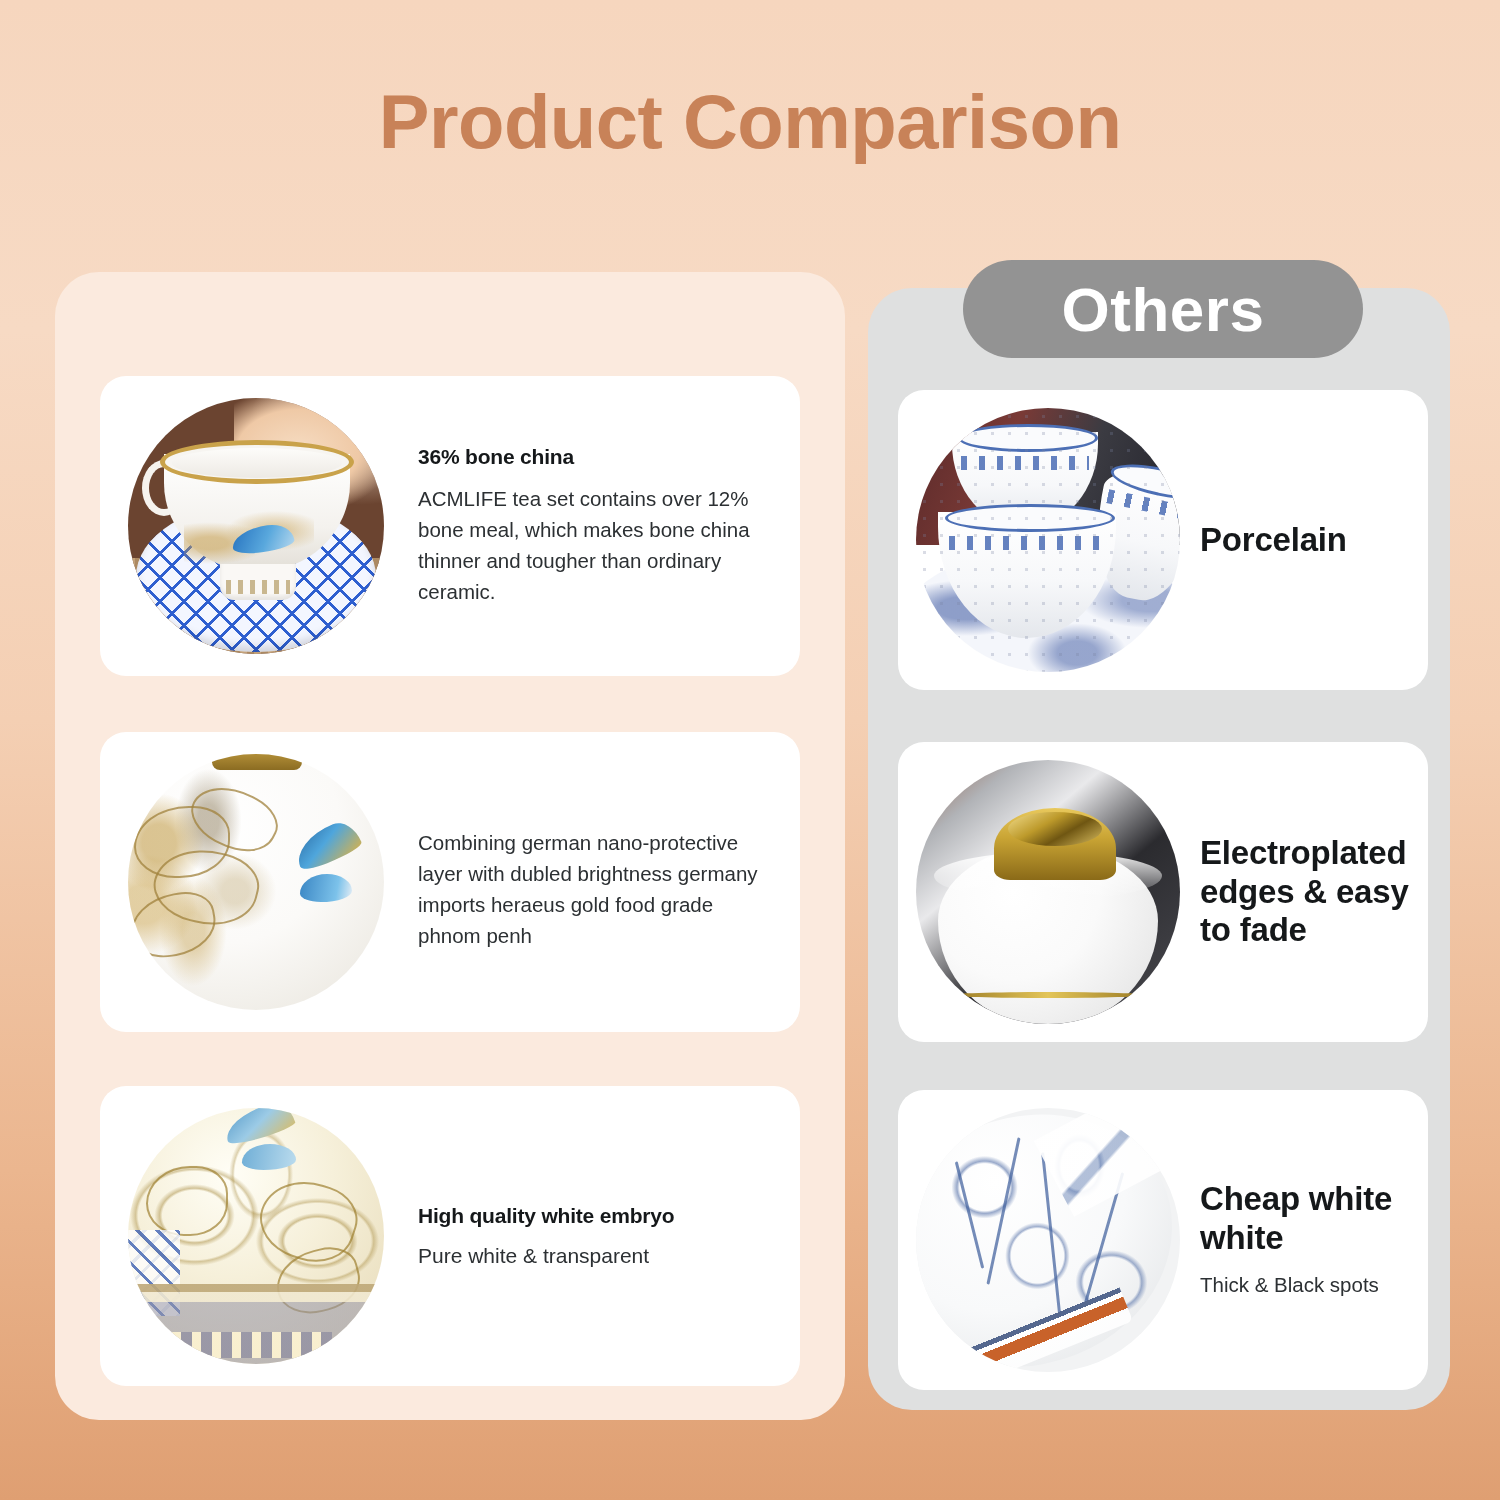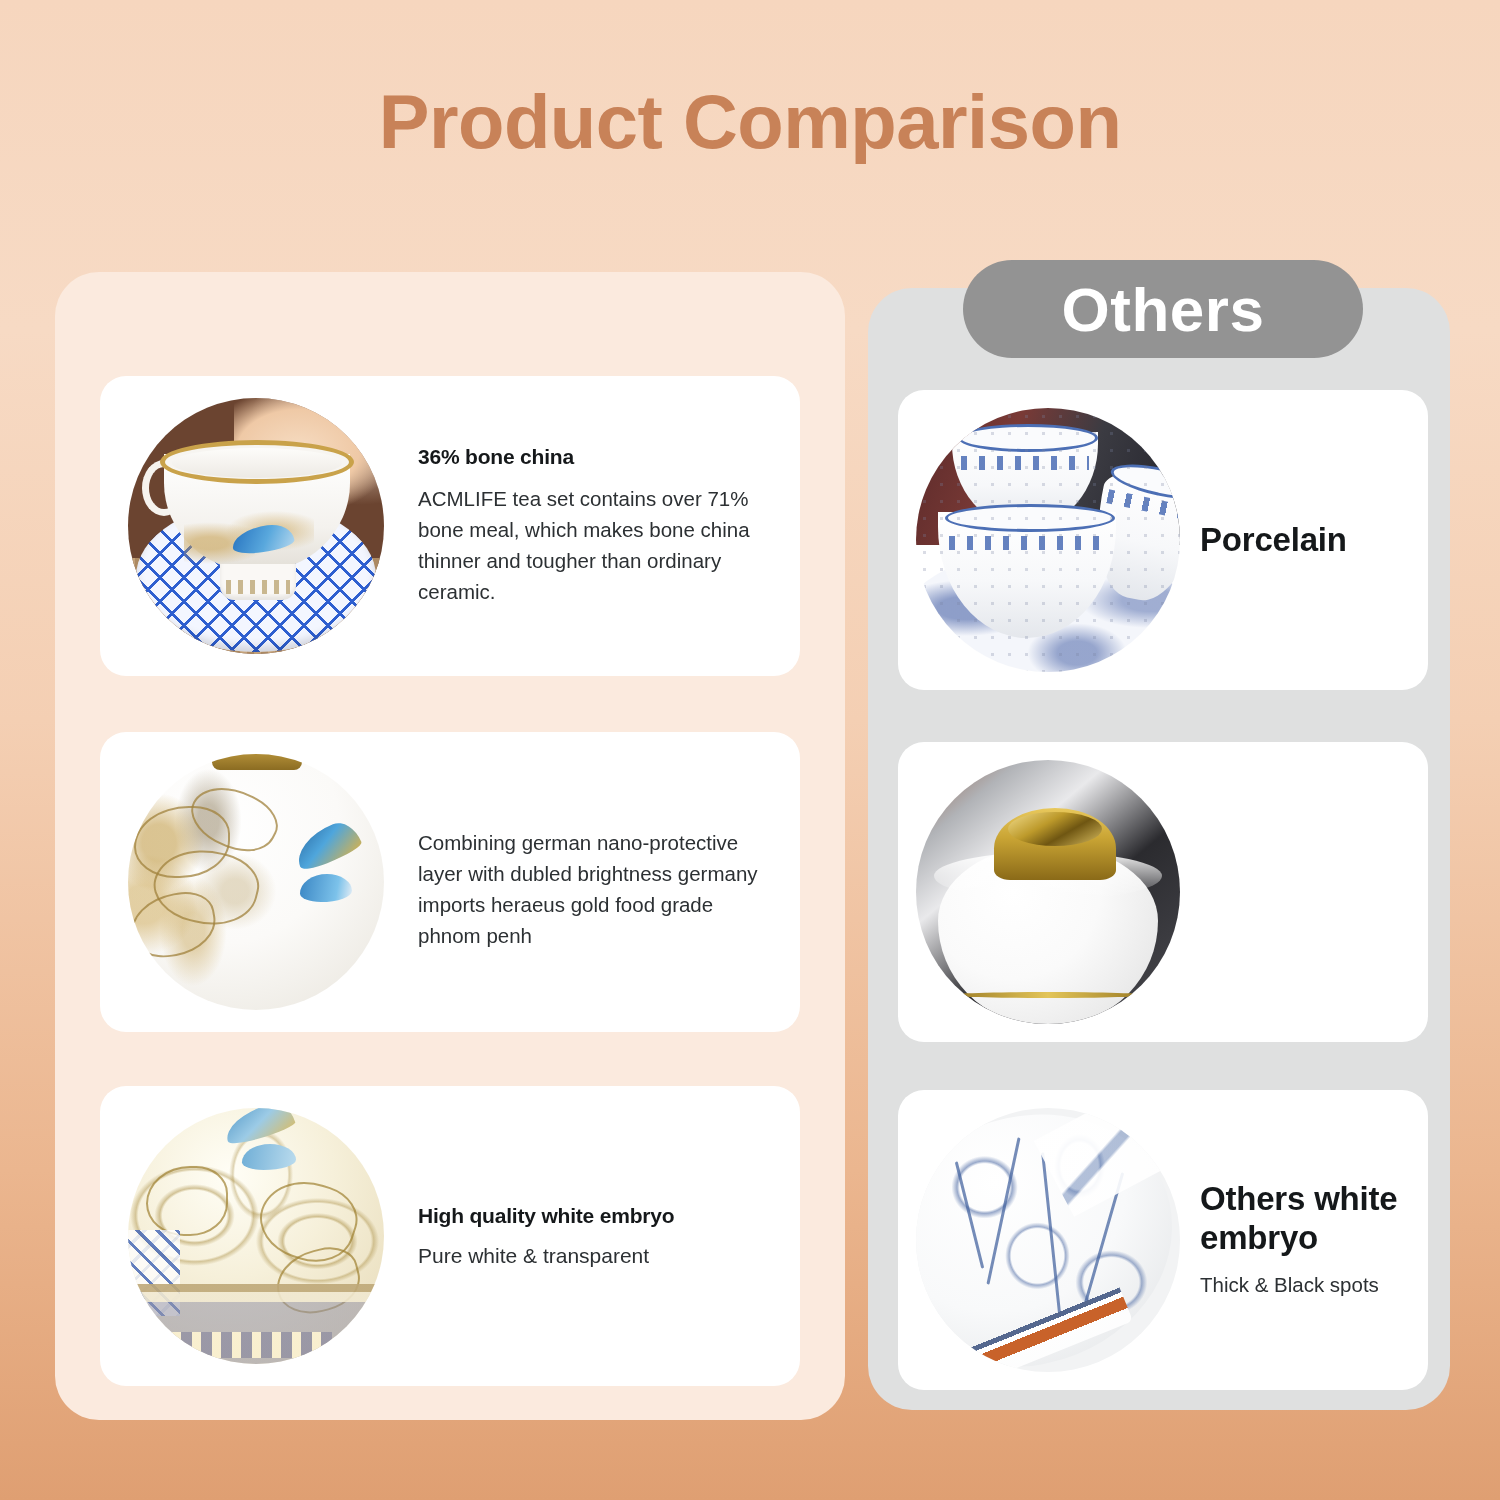--- a/index.html
+++ b/index.html
@@ -448,21 +448,21 @@
       <div class="handle"></div>
       <div class="cup-body"></div>
       <div class="gold-leaf"></div>
       <div class="bird"></div>
       <div class="cup-rim"></div>
       <div class="cup-inner"></div>
       <div class="cup-foot"></div>
     </div>
     <div class="txt-us">
       <div class="heading">36% bone china</div>
-      <div class="body">ACMLIFE tea set contains over 71% bone meal, which makes bone china thinner and tougher than ordinary ceramic.</div>
+      <div class="body">ACMLIFE tea set contains over 12% bone meal, which makes bone china thinner and tougher than ordinary ceramic.</div>
     </div>
   </div>
 
   <div class="card card-us c2">
     <div class="thumb thumb-us img-goldball">
       <div class="lid"></div>
       <div class="floral"></div>
       <div class="petal p1"></div>
       <div class="petal p2"></div>
       <div class="petal p3"></div>
@@ -510,32 +510,35 @@
     </div>
   </div>
 
   <div class="card card-other c2">
     <div class="thumb thumb-other img-goldjar">
       <div class="jar"></div>
       <div class="lid-top"></div>
       <div class="knob-outer"></div>
       <div class="knob-inner"></div>
     </div>
+    <div class="txt-other center-only">
+      <div class="heading-other">Electroplated edges &amp; easy to fade</div>
+    </div>
   </div>
 
   <div class="card card-other c3">
     <div class="thumb thumb-other img-bluefloral">
       <div class="bowl"></div>
       <div class="stems"></div>
       <div class="leafline l1"></div>
       <div class="leafline l2"></div>
       <div class="leafline l3"></div>
       <div class="leafline l4"></div>
       <div class="rimline"></div>
       <div class="stripe"></div>
     </div>
     <div class="txt-other">
-      <div class="heading-other">Others white embryo</div>
+      <div class="heading-other">Cheap white white</div>
       <div class="body-other">Thick &amp; Black spots</div>
     </div>
   </div>
 
 </div>
 
 </body></html>

